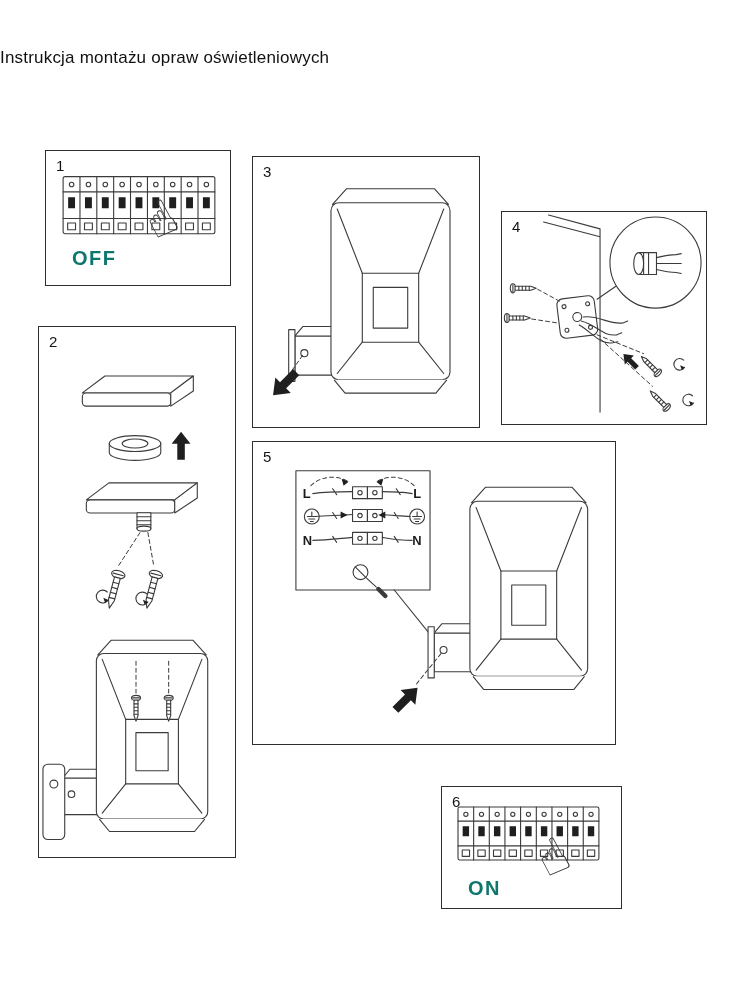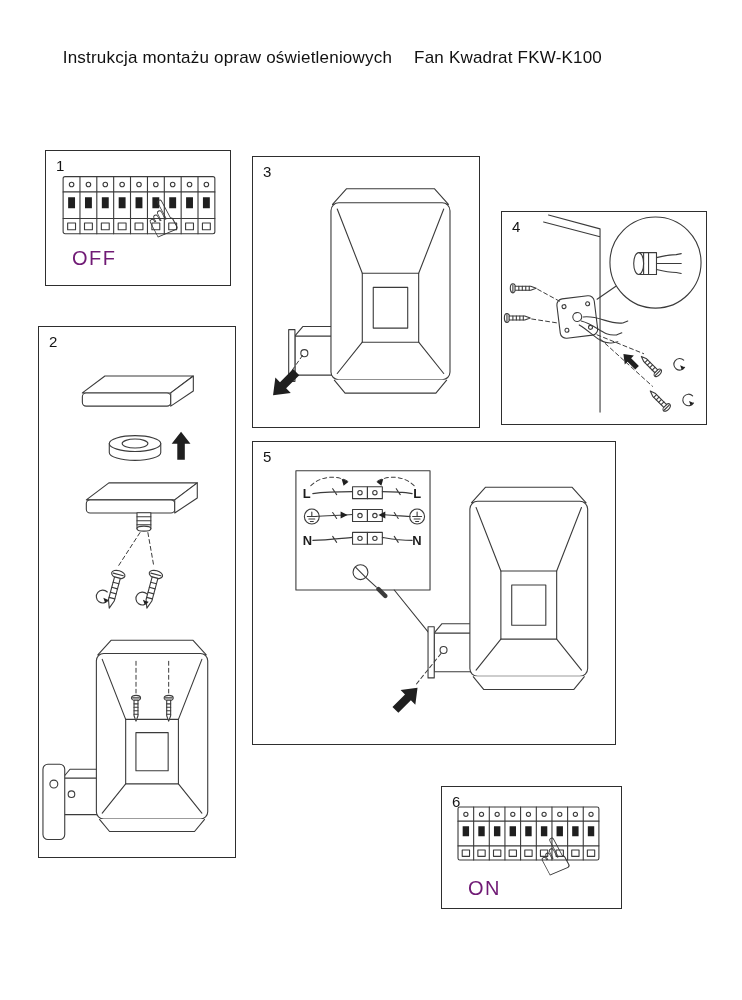--- a/index.html
+++ b/index.html
@@ -5,39 +5,39 @@
   * { margin:0; padding:0; box-sizing:border-box; }
   html,body { background:#fff; }
   body {
     width:742px; height:1000px; position:relative;
     font-family:"Liberation Sans", sans-serif; color:#1c1c1c;
   }
   .page { position:absolute; inset:0; background:#fff; overflow:hidden; }
 
   .title-row {
     position:absolute; top:48px; left:0; width:602px;
-    display:flex; justify-content:flex-end; gap:22px;
+    display:flex; justify-content:flex-start; gap:22px;
     font-size:17px; letter-spacing:.2px; color:#111;
   }
 
   .panel { position:absolute; border:1.5px solid #2e2e2e; background:#fff; }
   .p1 { left:45px;  top:150px; width:186px; height:136px; }
   .p2 { left:38px;  top:326px; width:198px; height:532px; }
   .p3 { left:252px; top:156px; width:228px; height:272px; }
   .p4 { left:501px; top:211px; width:206px; height:214px; }
   .p5 { left:252px; top:441px; width:364px; height:304px; }
   .p6 { left:441px; top:786px; width:181px; height:123px; }
 
   .num {
     position:absolute; top:6px; left:10px;
     font-size:15px; font-weight:500; color:#141414;
   }
   .power-label {
     position:absolute; font-size:20px; letter-spacing:1.5px;
-    font-weight:400; color:#701a75;
+    font-weight:700; color:#0f766e;
   }
   .p1 .power-label { left:26px; top:96px; }
   .p6 .power-label { left:26px; top:90px; }
 
   .hand {
     position:absolute; font-family:"DejaVu Sans", sans-serif;
     font-size:48px; line-height:1; color:#333;
     transform:rotate(-28deg); user-select:none;
   }
   .p1 .hand { left:100px; top:44px; }
@@ -111,21 +111,20 @@
       <circle class="ln" cx="9" cy="9" r="7.5"></circle>
       <path class="ln" d="M9,4.5V9 M4.5,9H13.5 M6,11.5H12 M7.5,14H10.5"></path>
     </g>
   </defs>
 </svg>
 
 <div class="page">
 
   <div class="title-row">
     <span>Instrukcja montażu opraw oświetleniowych</span>
-    <span>Fan Kwadrat FKW-K100</span>
   </div>
 
   <section class="panel p1">
     <span class="num">1</span>
     <svg class="art" viewBox="0 0 186 136">
       <use href="#sym-breaker" transform="translate(14,16)"></use>
     </svg>
     <span class="hand">☝</span>
     <span class="power-label">OFF</span>
   </section>

